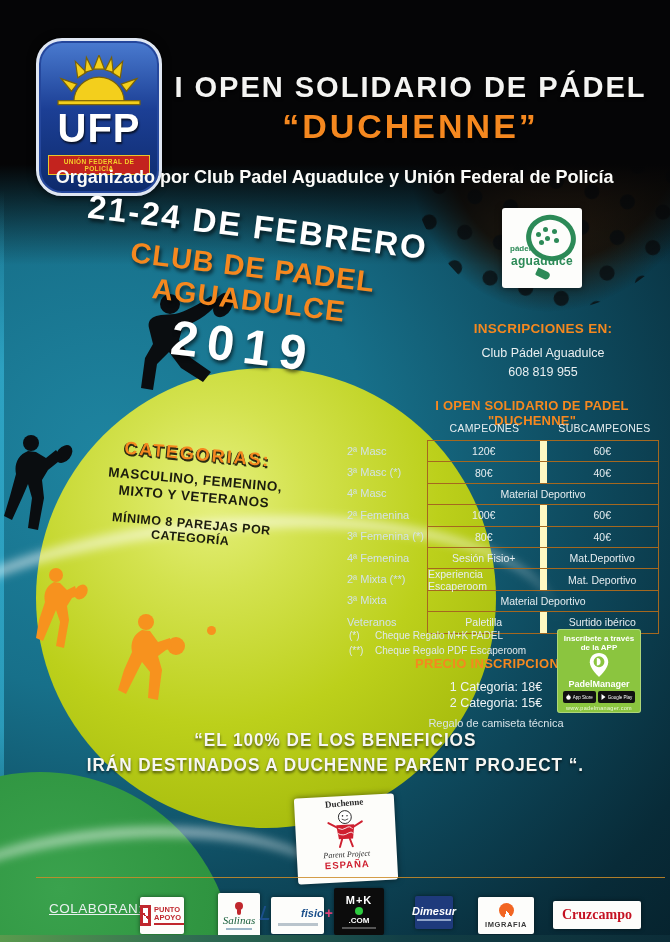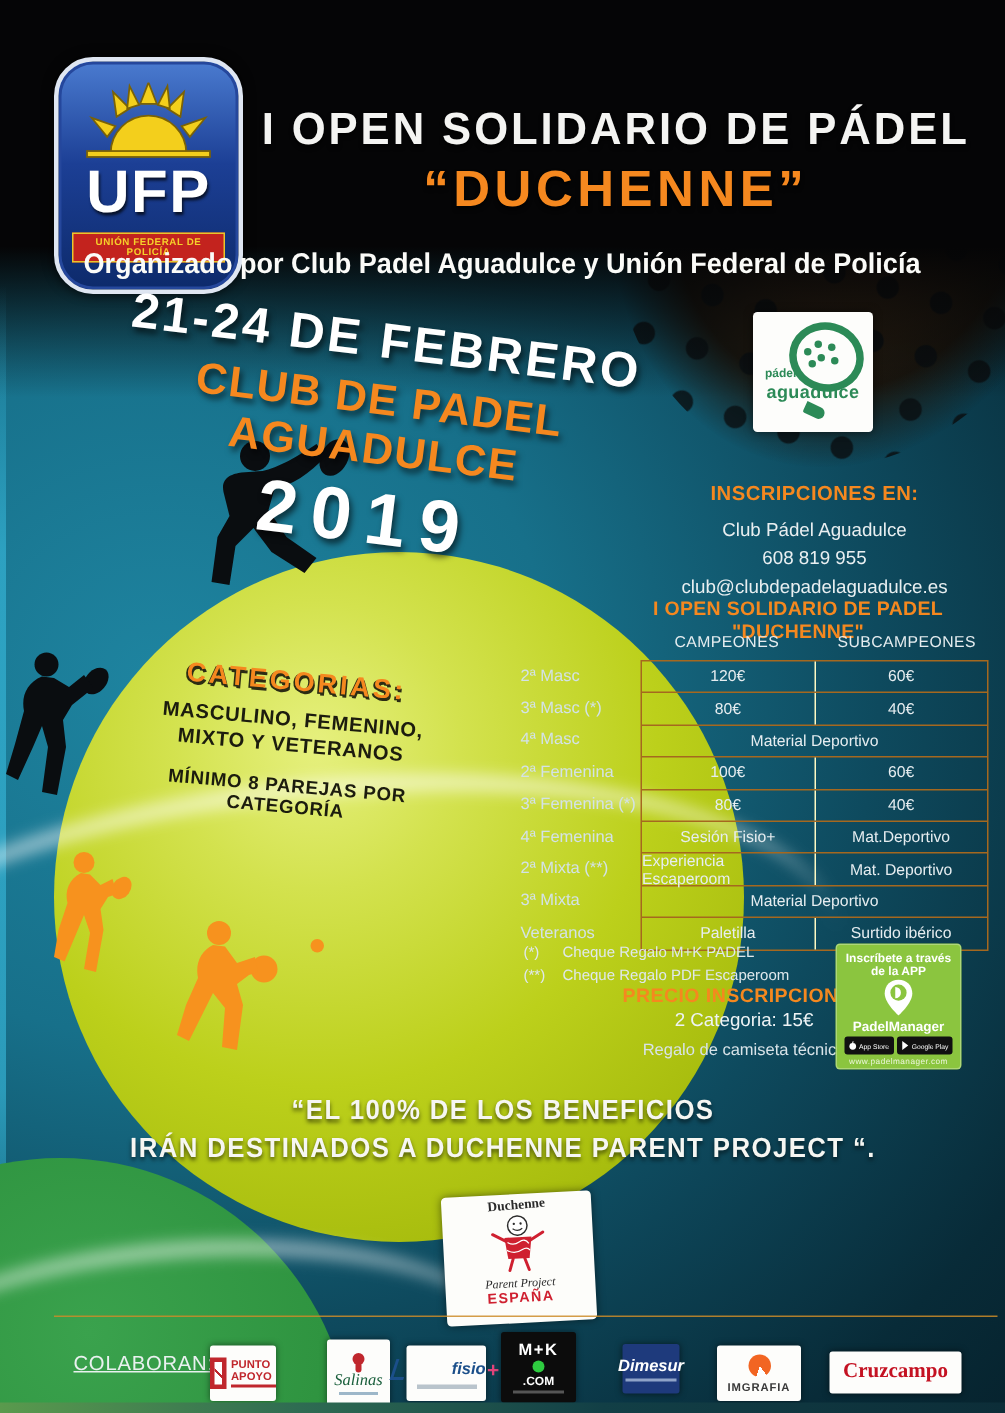--- a/index.html
+++ b/index.html
@@ -93,21 +93,21 @@
     font-size:13px;font-weight:bold;letter-spacing:.2px;}
   .prz-col1,.prz-col2{position:absolute;top:24px;text-align:center;color:#e6edf0;font-size:10.5px;letter-spacing:.3px;}
   .prz-col1{left:82px;width:115px;}
   .prz-col2{left:197px;width:125px;}
   .prz-labels{position:absolute;left:2px;top:42px;}
   .prz-label{height:21.4px;display:flex;align-items:center;color:#d3e2e7;font-size:11px;}
   .prz-grid{position:absolute;left:82px;top:42px;width:230px;border:1px solid #a5681f;}
   .g-row{display:flex;height:20.4px;border-top:1px solid #a5681f;}
   .g-row:first-child{border-top:none;}
   .g-cell{flex:1;display:flex;align-items:center;justify-content:center;color:#e6edf0;font-size:10.5px;}
-  .g-cell.c1{border-right:1px solid #fef9c3;}
+  .g-cell.c1{border-right:7px solid #fef9c3;}
   .g-cell.cm{border-right:none;}
 
   .notes{left:349px;top:628px;color:#dfe8ec;font-size:10px;line-height:15px;}
   .note-row{display:flex;}
   .note-mark{width:26px;}
   .pricing{left:398px;top:656px;width:196px;text-align:center;}
   .price-h{color:#f5881f;font-size:13px;font-weight:bold;letter-spacing:.3px;}
   .price-1{color:#eef3f5;font-size:12.5px;margin-top:9px;}
   .price-2{color:#eef3f5;font-size:12.5px;margin-top:2px;}
   .price-gift{color:#d8e3e8;font-size:11px;margin-top:7px;}
@@ -256,21 +256,20 @@
     <div class="agua-dots"></div>
     <div class="agua-small">pádel</div>
     <div class="agua-big">aguadulce</div>
     <div class="agua-shoe"></div>
   </div>
 
   <div class="abs inscr">
     <div class="inscr-h">INSCRIPCIONES EN:</div>
     <div class="inscr-club">Club Pádel Aguadulce</div>
     <div class="inscr-phone">608 819 955</div>
-    <div class="inscr-mail">club@clubdepadelaguadulce.es</div>
   </div>
 
   <div class="abs prizes">
     <div class="prz-title">I OPEN SOLIDARIO DE PADEL "DUCHENNE"</div>
     <div class="prz-col1">CAMPEONES</div>
     <div class="prz-col2">SUBCAMPEONES</div>
     <div class="prz-labels">
       <div class="prz-label">2ª Masc</div>
       <div class="prz-label">3ª Masc (*)</div>
       <div class="prz-label">4ª Masc</div>
@@ -325,20 +324,21 @@
       <span>Cheque  Regalo M+K PADEL</span>
     </div>
     <div class="note-row">
       <span class="note-mark">(**)</span>
       <span>Cheque Regalo  PDF Escaperoom</span>
     </div>
   </div>
 
   <div class="abs pricing">
     <div class="price-h">PRECIO INSCRIPCIONES</div>
+    <div class="price-1">1 Categoria: 18€</div>
     <div class="price-2">2 Categoria: 15€</div>
     <div class="price-gift">Regalo de camiseta técnica</div>
   </div>
 
   <div class="abs app-box">
     <div class="app-l1">Inscríbete a través</div>
     <div class="app-l1">de la APP</div>
     <svg width="22" height="26" viewBox="0 0 40 48">
       <path d="M20,2 C10,2 3,9 3,19 c0,12 17,27 17,27 s17,-15 17,-27 C37,9 30,2 20,2 z" fill="#ffffff"></path>
       <circle cx="20" cy="18" r="10" fill="#8bc53f"></circle>

